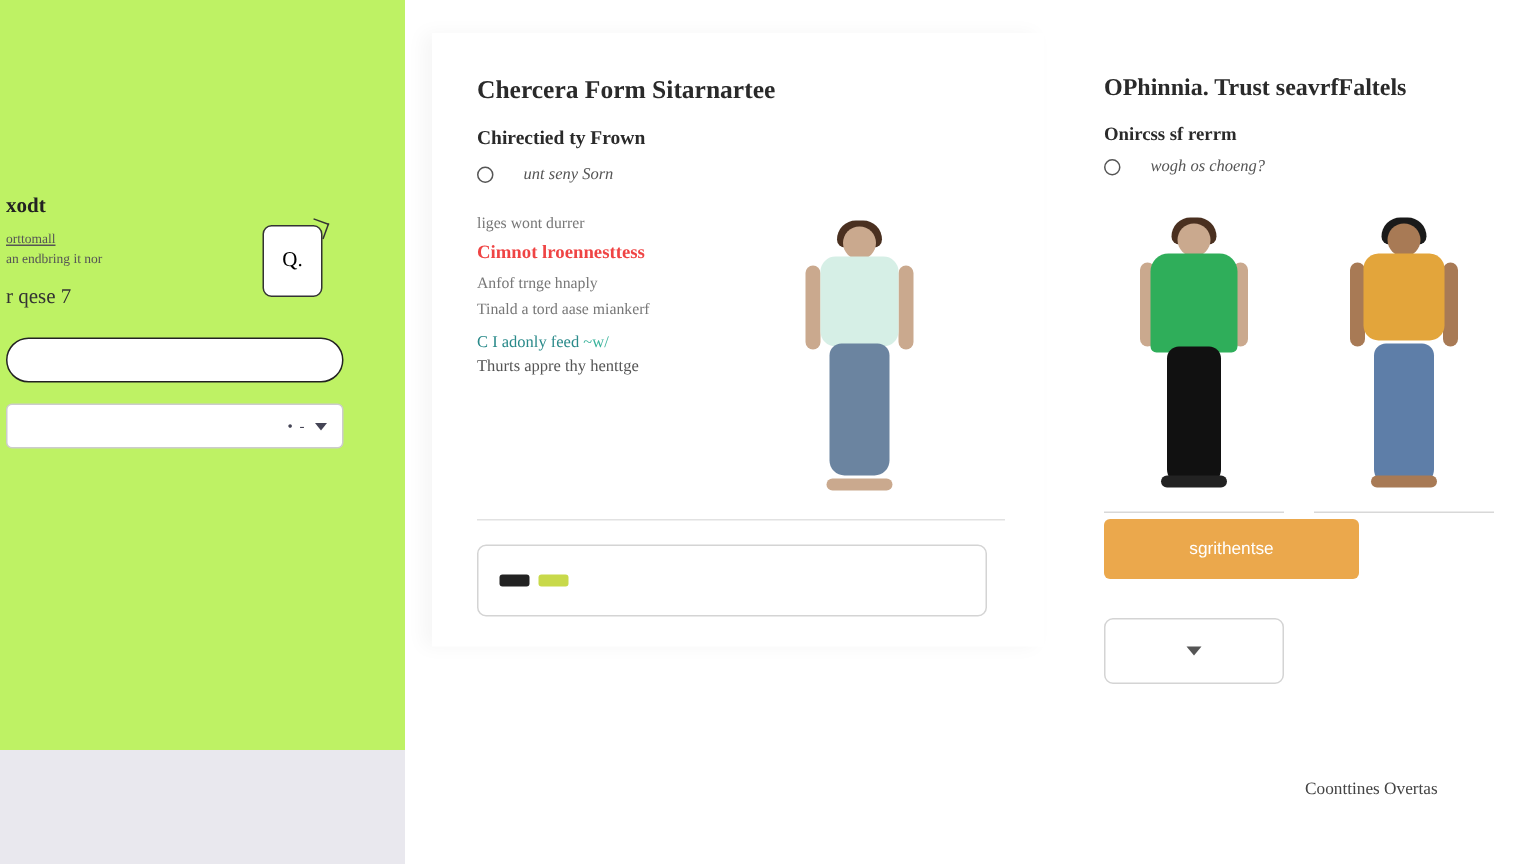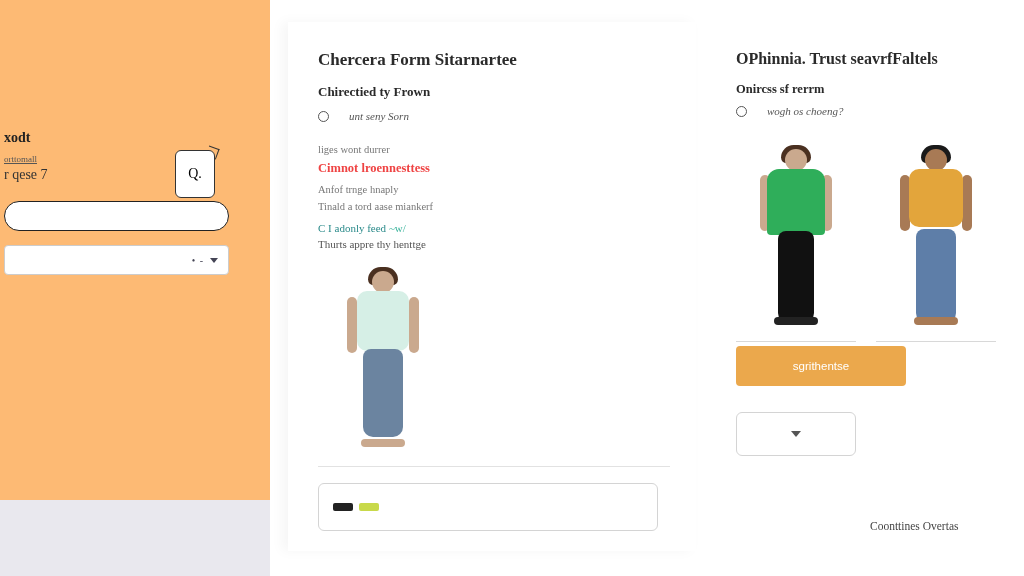--- a/index.html
+++ b/index.html
@@ -3,21 +3,21 @@
 <meta charset="utf-8">
 <style>
   * { box-sizing: border-box; margin: 0; padding: 0; }
   html, body { width: 1024px; height: 576px; overflow: hidden; font-family: Georgia, 'Times New Roman', serif; }
   body { display: flex; background: #fff; }
 
   
   .left-panel {
     width: 270px;
     height: 500px;
-    background: #fdba74;
+    background: #bef264;
     padding: 130px 14px 0 0;
   }
   .left-inner { padding-left: 4px; }
   .side-title { font-size: 14px; font-weight: bold; color: #222; margin-bottom: 8px; }
   .side-sub1 { font-size: 9px; color: #555; margin-bottom: 3px; text-decoration: underline; }
   .side-sub2 { font-size: 9px; color: #555; margin-bottom: 14px; }
   .side-qty  { font-size: 14px; color: #333; margin-bottom: 18px; }
 
   .pill-input {
     width: 225px; height: 30px;
@@ -58,21 +58,21 @@
     position:absolute; left:288px; top:22px;
     width:408px; background:#fff;
     box-shadow: -6px 0 12px rgba(0,0,0,0.04);
     padding: 28px 26px 20px 30px;
   }
   .mid-title { font-size:17px; font-weight:bold; color:#2a2a2a; margin-bottom:14px; }
   .mid-sub   { font-size:13px; font-weight:600; color:#2a2a2a; margin-bottom:10px; }
   .mid-radio-row { display:flex; align-items:center; gap:20px; margin-bottom:22px;}
   .radio-ring { width:11px;height:11px;border:1px solid #555;border-radius:50%; }
   .radio-lab { font-size:11px; color:#555; font-style:italic;}
-  .mid-body { display:flex;flex-direction:column; }
+  .mid-body { display:flex; }
   .mid-left { width:190px; }
   .mid-small { font-size:10.5px; color:#777; margin-bottom:6px;}
   .mid-strong { font-size:12.5px; font-weight:600; color:#ef4444; margin-bottom:8px;}
   .mid-teal { font-size:11px; color:#2a8a8a; margin:10px 0 4px;}
   .mid-teal .spark{color:#39b39b;}
   .mid-last { font-size:11px; color:#555; margin-bottom:14px;}
   .rule { border:none; border-top:1px solid #e2e2e2; margin:6px 0 16px; }
 
   .mid-figure { width:130px; height:196px; display:flex;align-items:center;justify-content:center;}
   .person { width:92px; height:190px; position:relative; }
@@ -126,20 +126,21 @@
   .caret{width:0;height:0;border-left:5px solid transparent;border-right:5px solid transparent;border-top:6px solid #555;}
   .right-footer-txt{position:absolute;left:870px;top:520px;font-size:11.5px;color:#444;}
 </style>
 </head>
 <body>
 
 <div class="left-panel">
   <div class="left-inner">
     <div class="side-title">xodt</div>
     <div class="side-sub1">orttomall</div>
+    <div class="side-sub2">an endbring it nor</div>
     <div class="side-qty">r qese 7</div>
     <div class="pill-input"></div>
     <div class="select-box">
       <span class="select-dots">• -</span>
       <span class="select-caret"></span>
     </div>
   </div>
 </div>
 <div class="promo-icon-wrap">
   <div class="promo-icon">Q.</div>

